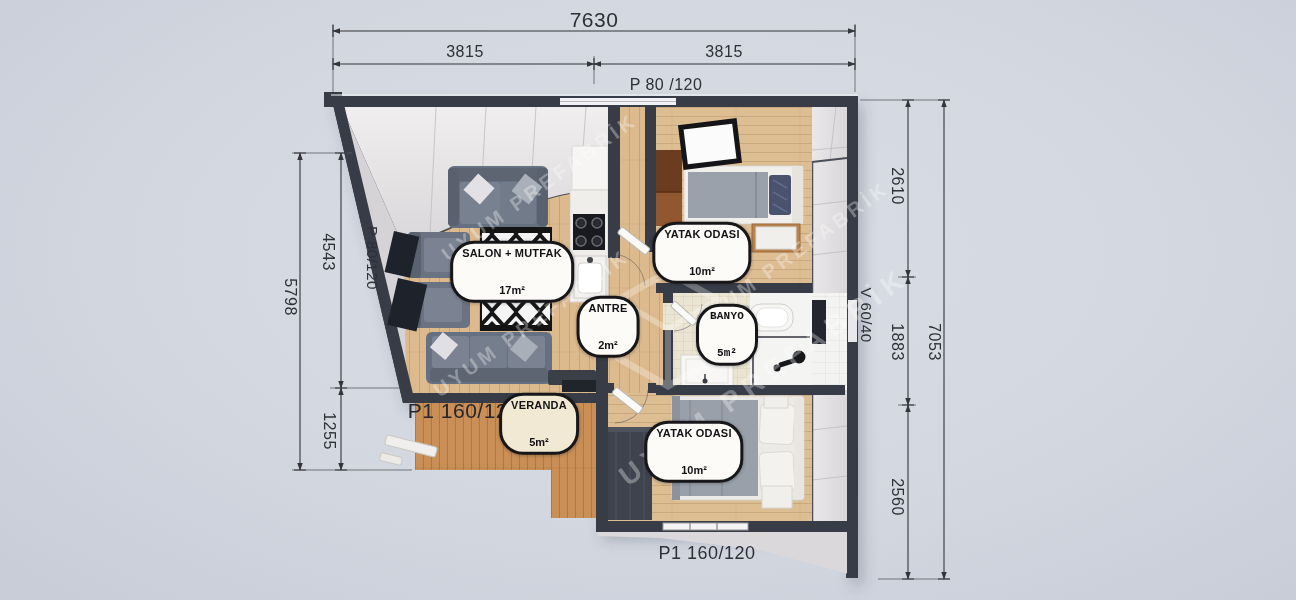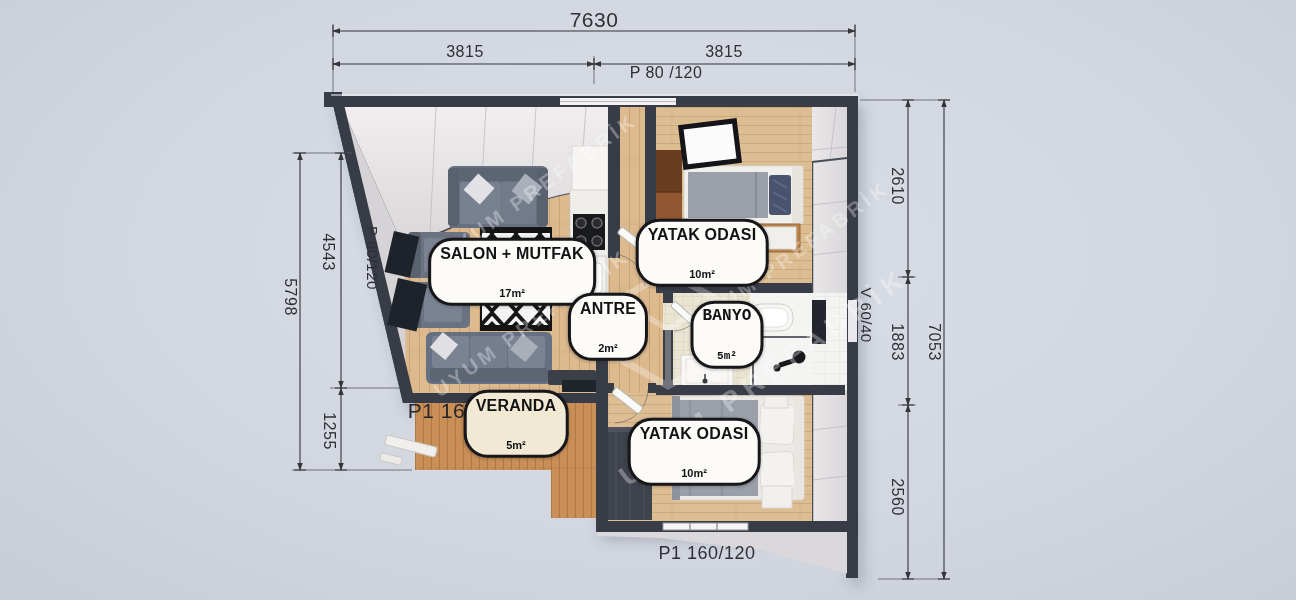--- a/index.html
+++ b/index.html
@@ -15,21 +15,21 @@
     font-family:"Liberation Sans", sans-serif;
   }
   .dim.rot{transform:translate(-50%,-50%) rotate(90deg);}
   .fs17{font-size:21px;} .fs16{font-size:16px;} .fs15{font-size:15px;} .fs18{font-size:18px;}
   .pill{
     position:absolute;transform:translate(-50%,-50%);
     background:#fcfbf8;border:3px solid #17171a;border-radius:24px;
     text-align:center;padding:3px 9px;line-height:1.2;color:#121215;
     box-shadow:0 1px 3px rgba(20,22,30,.25);
   }
-  .pill .pill-name{display:block;font-weight:700;font-size:16px;letter-spacing:.2px;white-space:nowrap;}
+  .pill .pill-name{display:block;font-weight:700;font-size:11px;letter-spacing:.2px;white-space:nowrap;}
   .pill .pill-area{display:block;font-weight:700;font-size:11px;margin-top:24px;}
   .pill.veranda{background:#f1e9d3;}
 </style>
 </head>
 <body>
 
 <div class="stage">
 
 <svg width="1296" height="600" viewBox="0 0 1296 600">
   <defs>
@@ -303,21 +303,21 @@
     <line x1="908" y1="277" x2="908" y2="405" marker-start="url(#arr)" marker-end="url(#arr)"></line>
     <line x1="908" y1="405" x2="908" y2="579" marker-start="url(#arr)" marker-end="url(#arr)"></line>
     <line x1="944" y1="100" x2="944" y2="579" marker-start="url(#arr)" marker-end="url(#arr)"></line>
     <path d="M902,100 H914 M902,277 H914 M902,405 H914 M902,579 H914 M938,100 H950 M938,579 H950"></path>
   </g>
 </svg>
 
 <div class="dim fs17" style="left:594px;top:20px;">7630</div>
 <div class="dim fs16" style="left:465px;top:52px;">3815</div>
 <div class="dim fs16" style="left:724px;top:52px;">3815</div>
-<div class="dim fs16" style="left:666px;top:73px;">P 80 /120</div>
+<div class="dim fs16" style="left:666px;top:85px;">P 80 /120</div>
 
 <div class="dim rot fs16" style="left:290px;top:297px;">5798</div>
 <div class="dim rot fs16" style="left:328px;top:252px;">4543</div>
 <div class="dim rot fs16" style="left:329px;top:431px;">1255</div>
 <div class="dim rot fs15" style="left:372px;top:258px;">P 80/120</div>
 
 <div class="dim rot fs16" style="left:897px;top:186px;">2610</div>
 <div class="dim rot fs16" style="left:897px;top:342px;">1883</div>
 <div class="dim rot fs16" style="left:897px;top:497px;">2560</div>
 <div class="dim rot fs16" style="left:934px;top:342px;">7053</div>
@@ -339,18 +339,18 @@
   <span class="pill-area">10m²</span>
 </div>
 <div class="pill" style="left:727px;top:335px;min-width:38px;font-family:Liberation Mono, monospace;">
   <span class="pill-name">BANYO</span>
   <span class="pill-area">5m²</span>
 </div>
 <div class="pill" style="left:694px;top:452px;min-width:64px;">
   <span class="pill-name">YATAK ODASI</span>
   <span class="pill-area">10m²</span>
 </div>
-<div class="pill veranda" style="left:516px;top:424px;min-width:52px;">
+<div class="pill veranda" style="left:539px;top:424px;min-width:52px;">
   <span class="pill-name">VERANDA</span>
   <span class="pill-area">5m²</span>
 </div>
 
 </div>
 
 </body></html>

